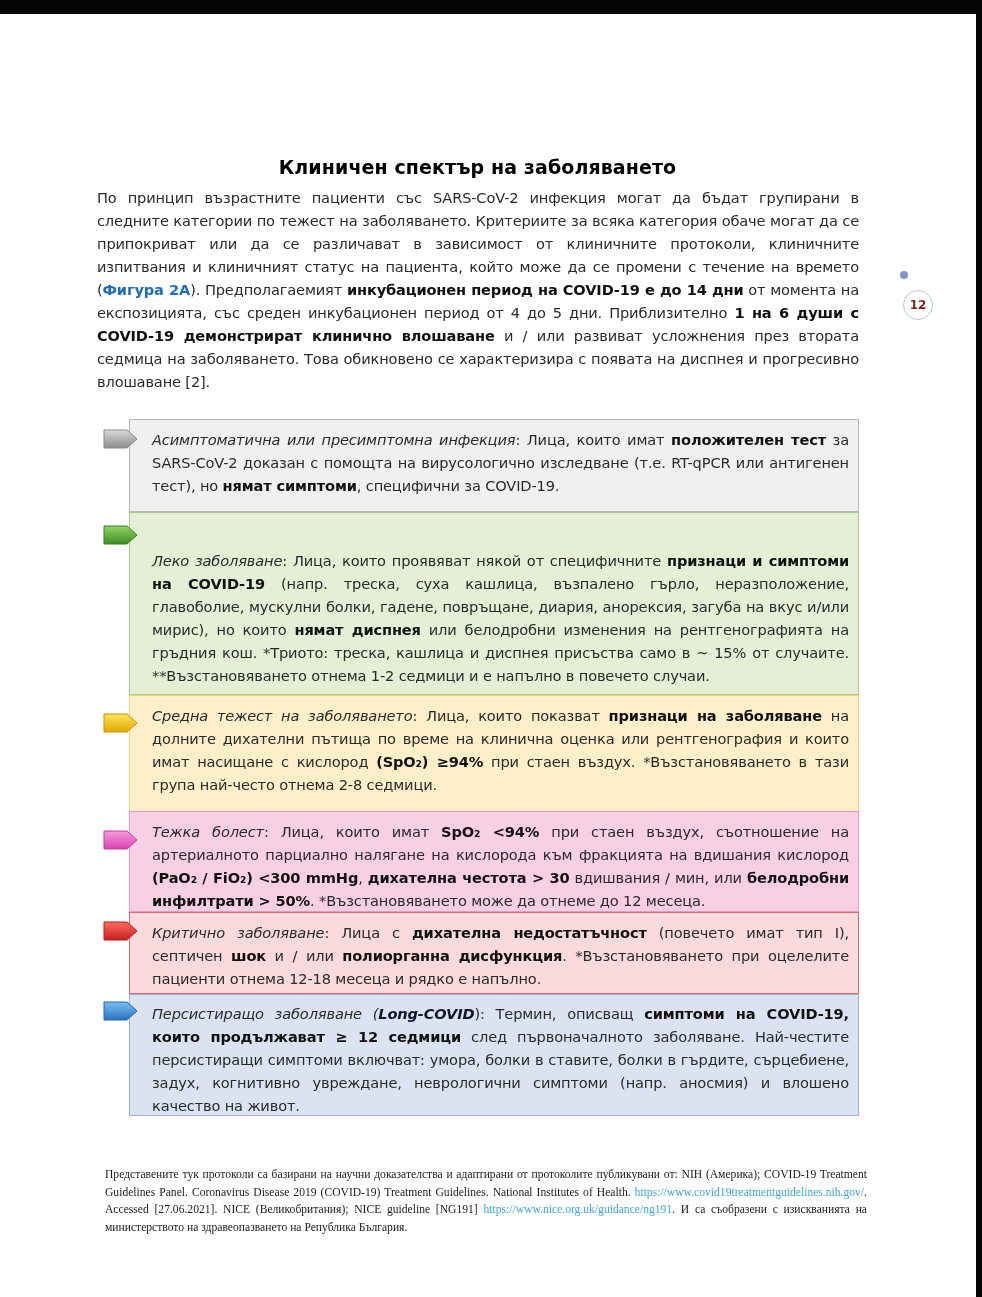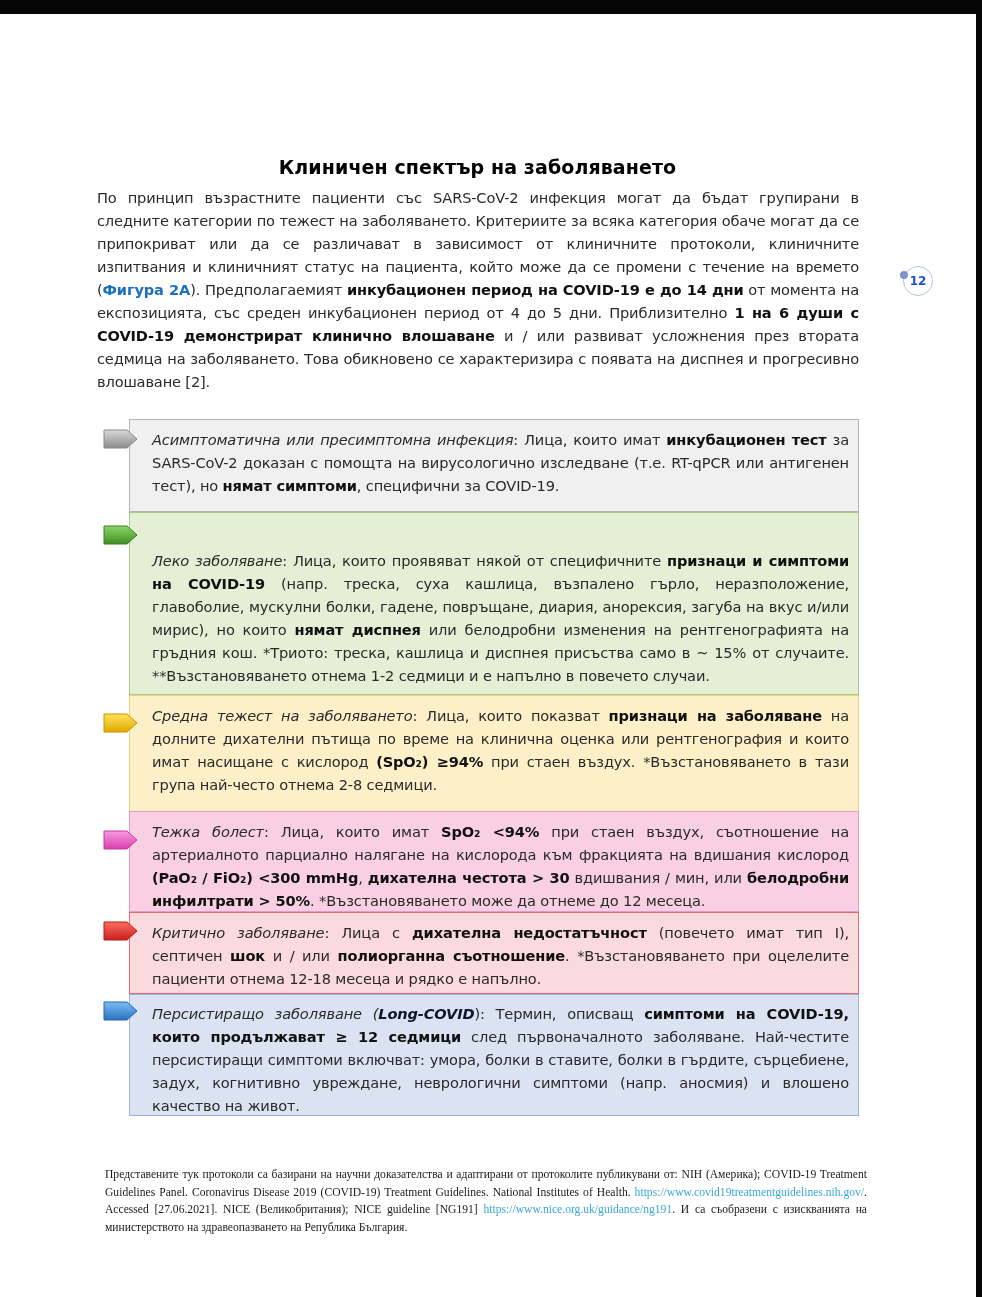--- a/index.html
+++ b/index.html
@@ -19,24 +19,24 @@
   }
   .intro {
     position: absolute; left: 97px; top: 186px; width: 762px;
     font-size: 14.6px; line-height: 23px; text-align: justify; color: #2a2a2a;
     letter-spacing: -0.15px;
   }
   .intro b { color: #111; }
   .intro .link { color: #1f6fbf; font-weight: bold; }
 
   .pagenum {
-    position: absolute; left: 903px; top: 266px; width: 28px; height: 28px;
+    position: absolute; left: 903px; top: 290px; width: 28px; height: 28px;
     border: 1.5px solid #b9c3da; border-radius: 50%;
     display: flex; align-items: center; justify-content: center;
-    font-size: 12px; font-weight: bold; color: #1d4ed8;
+    font-size: 12px; font-weight: bold; color: #7f1d1d;
   }
   .pagenum-dot {
     position: absolute; left: 900px; top: 271px; width: 8px; height: 8px;
     border-radius: 50%; background: #7d93c9;
   }
 
   .box {
     position: absolute; left: 129px; width: 730px;
     border: 1.5px solid; box-sizing: border-box;
     padding: 8px 9px 0 22px;
@@ -74,21 +74,21 @@
 <div class="title">Клиничен спектър на заболяването</div>
 
 <p class="intro" style="margin:0">
   <span>По принцип възрастните пациенти със SARS-CoV-2 инфекция могат да бъдат групирани в следните категории по тежест на заболяването. Критериите за всяка категория обаче могат да се припокриват или да се различават в зависимост от клиничните протоколи, клиничните изпитвания и клиничният статус на пациента, който може да се промени с течение на времето (</span><span class="link">Фигура 2А</span><span>). Предполагаемият </span><b>инкубационен период на COVID-19 е до 14 дни</b><span> от момента на експозицията, със среден инкубационен период от 4 до 5 дни. Приблизително </span><b>1 на 6 души с COVID-19 демонстрират клинично влошаване</b><span> и / или развиват усложнения през втората седмица на заболяването. Това обикновено се характеризира с появата на диспнея и прогресивно влошаване [2].</span>
 </p>
 
 <div class="pagenum">12</div>
 <div class="pagenum-dot"></div>
 
 <div class="box box-asym">
-  <span class="term">Асимптоматична или пресимптомна инфекция</span><span>: Лица, които имат </span><b>инкубационен тест</b><span> за SARS-CoV-2 доказан с помощта на вирусологично изследване (т.е. RT-qPCR или антигенен тест), но </span><b>нямат симптоми</b><span>, специфични за COVID-19.</span>
+  <span class="term">Асимптоматична или пресимптомна инфекция</span><span>: Лица, които имат </span><b>положителен тест</b><span> за SARS-CoV-2 доказан с помощта на вирусологично изследване (т.е. RT-qPCR или антигенен тест), но </span><b>нямат симптоми</b><span>, специфични за COVID-19.</span>
 </div>
 <svg class="marker" style="top:428px" viewBox="0 0 36 22">
     <defs>
       <linearGradient id="gGray" x1="0" y1="0" x2="0" y2="1">
         <stop offset="0" stop-color="#d9d9d9"></stop>
         <stop offset="1" stop-color="#8c8c8c"></stop>
       </linearGradient>
     </defs>
     <path d="M1 2 L24 2 L34 11 L24 20 L1 20 Z" fill="url(#gGray)" stroke="#8a8a8a" stroke-width="1"></path>
   </svg>
@@ -126,21 +126,21 @@
     <defs>
       <linearGradient id="gPink" x1="0" y1="0" x2="0" y2="1">
         <stop offset="0" stop-color="#f79be0"></stop>
         <stop offset="1" stop-color="#d93fb0"></stop>
       </linearGradient>
     </defs>
     <path d="M1 2 L24 2 L34 11 L24 20 L1 20 Z" fill="url(#gPink)" stroke="#c13a9c" stroke-width="1"></path>
   </svg>
 
 <div class="box box-crit">
-  <span class="term">Критично заболяване</span><span>: Лица с </span><b>дихателна недостатъчност</b><span> (повечето имат тип I), септичен </span><b>шок</b><span> и / или </span><b>полиорганна съотношение</b><span>. *Възстановяването при оцелелите пациенти отнема 12-18 месеца и рядко е напълно.</span>
+  <span class="term">Критично заболяване</span><span>: Лица с </span><b>дихателна недостатъчност</b><span> (повечето имат тип I), септичен </span><b>шок</b><span> и / или </span><b>полиорганна дисфункция</b><span>. *Възстановяването при оцелелите пациенти отнема 12-18 месеца и рядко е напълно.</span>
 </div>
 <svg class="marker" style="top:920px" viewBox="0 0 36 22">
     <defs>
       <linearGradient id="gRed" x1="0" y1="0" x2="0" y2="1">
         <stop offset="0" stop-color="#ff6b5e"></stop>
         <stop offset="1" stop-color="#c81f1f"></stop>
       </linearGradient>
     </defs>
     <path d="M1 2 L24 2 L34 11 L24 20 L1 20 Z" fill="url(#gRed)" stroke="#b01c1c" stroke-width="1"></path>
   </svg>

